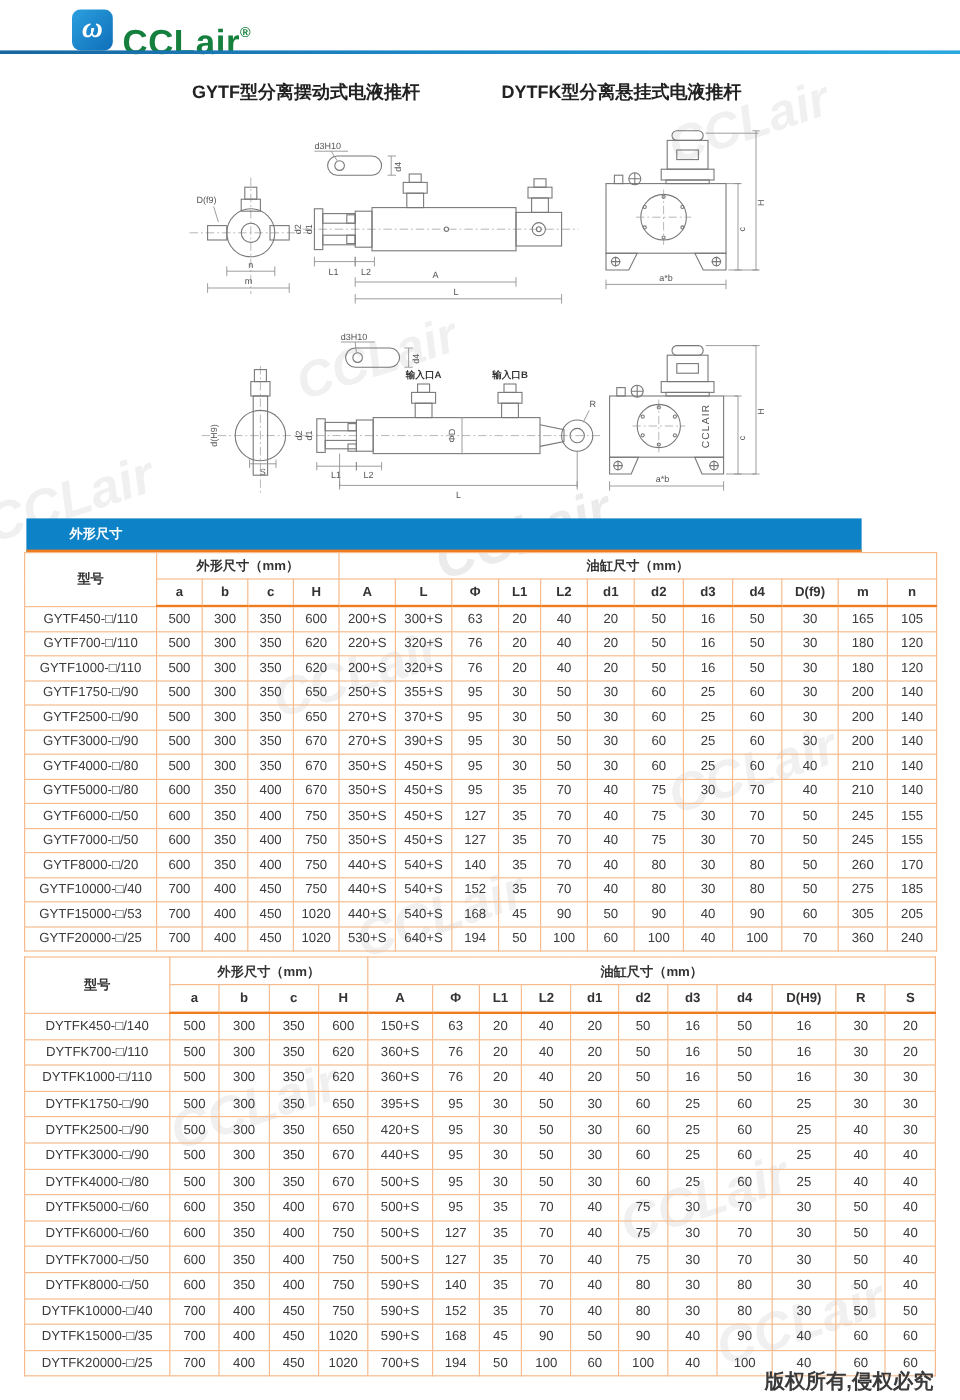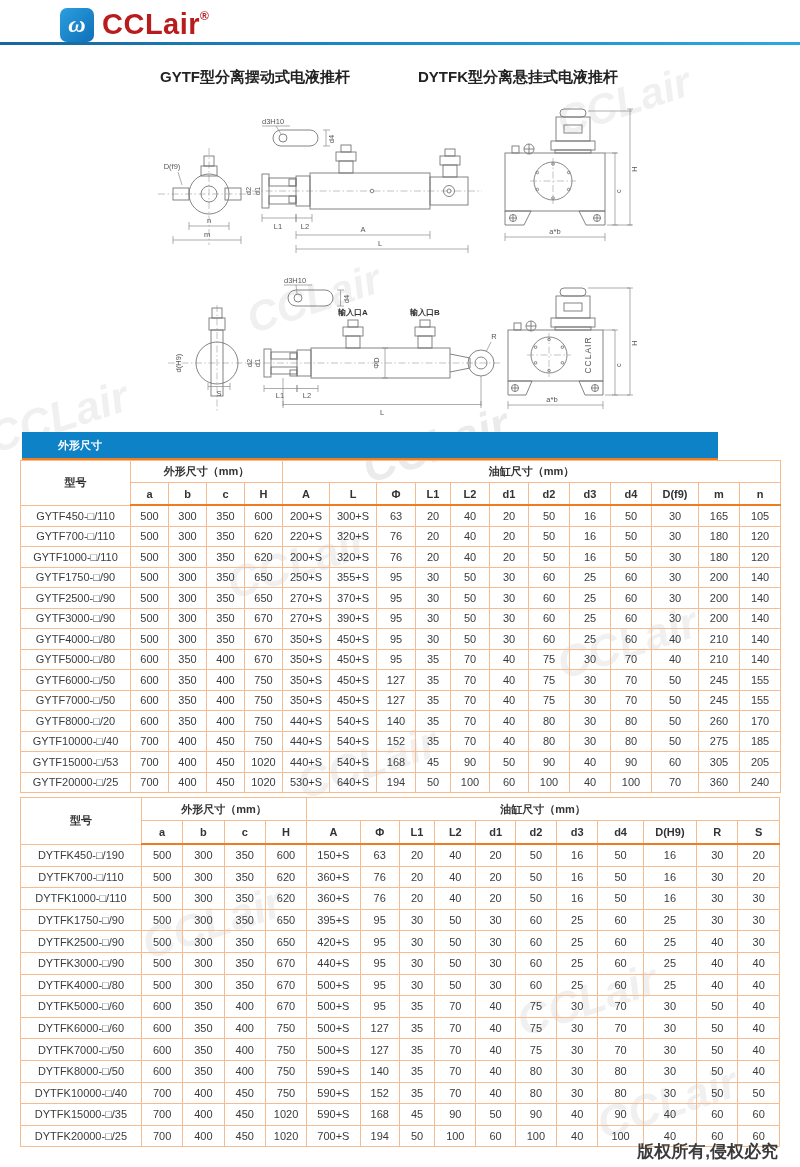--- a/index.html
+++ b/index.html
@@ -8,21 +8,21 @@
   
   .wm{position:absolute;z-index:0;font-weight:bold;font-style:italic;
       color:rgba(150,150,150,0.14);transform:rotate(-18deg);white-space:nowrap;
       pointer-events:none;}
   #content{position:relative;z-index:1;}
   
   #hdr{position:absolute;top:6px;left:0;width:800px;height:36px;}
   #logo-icon{position:absolute;left:60px;top:2px;width:34px;height:34px;border-radius:7px;
      background:linear-gradient(135deg,#2b9fe0,#0f6fb8);color:#fff;text-align:center;
      font:bold italic 24px/32px "Liberation Serif",serif;}
-  #brand{position:absolute;left:102px;top:2px;font-weight:bold;font-size:29px;color:#b91c1c;
+  #brand{position:absolute;left:102px;top:14px;font-weight:bold;font-size:29px;color:#15803d;
      letter-spacing:.5px;}
   #brand sup{font-size:12px;font-weight:bold;vertical-align:14px;}
   #hdr-line{position:absolute;top:42px;left:0;width:800px;height:3px;
      background:linear-gradient(90deg,#17669f,#1b85c4 40%,#2aa9e0);}
   
   .dtitle{position:absolute;top:68px;font-size:15px;font-weight:bold;color:#222;}
   #dtitle-left{left:160px;}
   #dtitle-right{left:418px;}
   
   #drawings{position:absolute;top:93px;left:0;}
@@ -618,21 +618,21 @@
             <th>d2</th>
             <th>d3</th>
             <th>d4</th>
             <th>D(H9)</th>
             <th>R</th>
             <th>S</th>
           </tr>
         </thead>
         <tbody>
             <tr>
-              <td class="model">DYTFK450-□/190</td>
+              <td class="model">DYTFK450-□/140</td>
               <td>500</td>
               <td>300</td>
               <td>350</td>
               <td>600</td>
               <td>150+S</td>
               <td>63</td>
               <td>20</td>
               <td>40</td>
               <td>20</td>
               <td>50</td>

